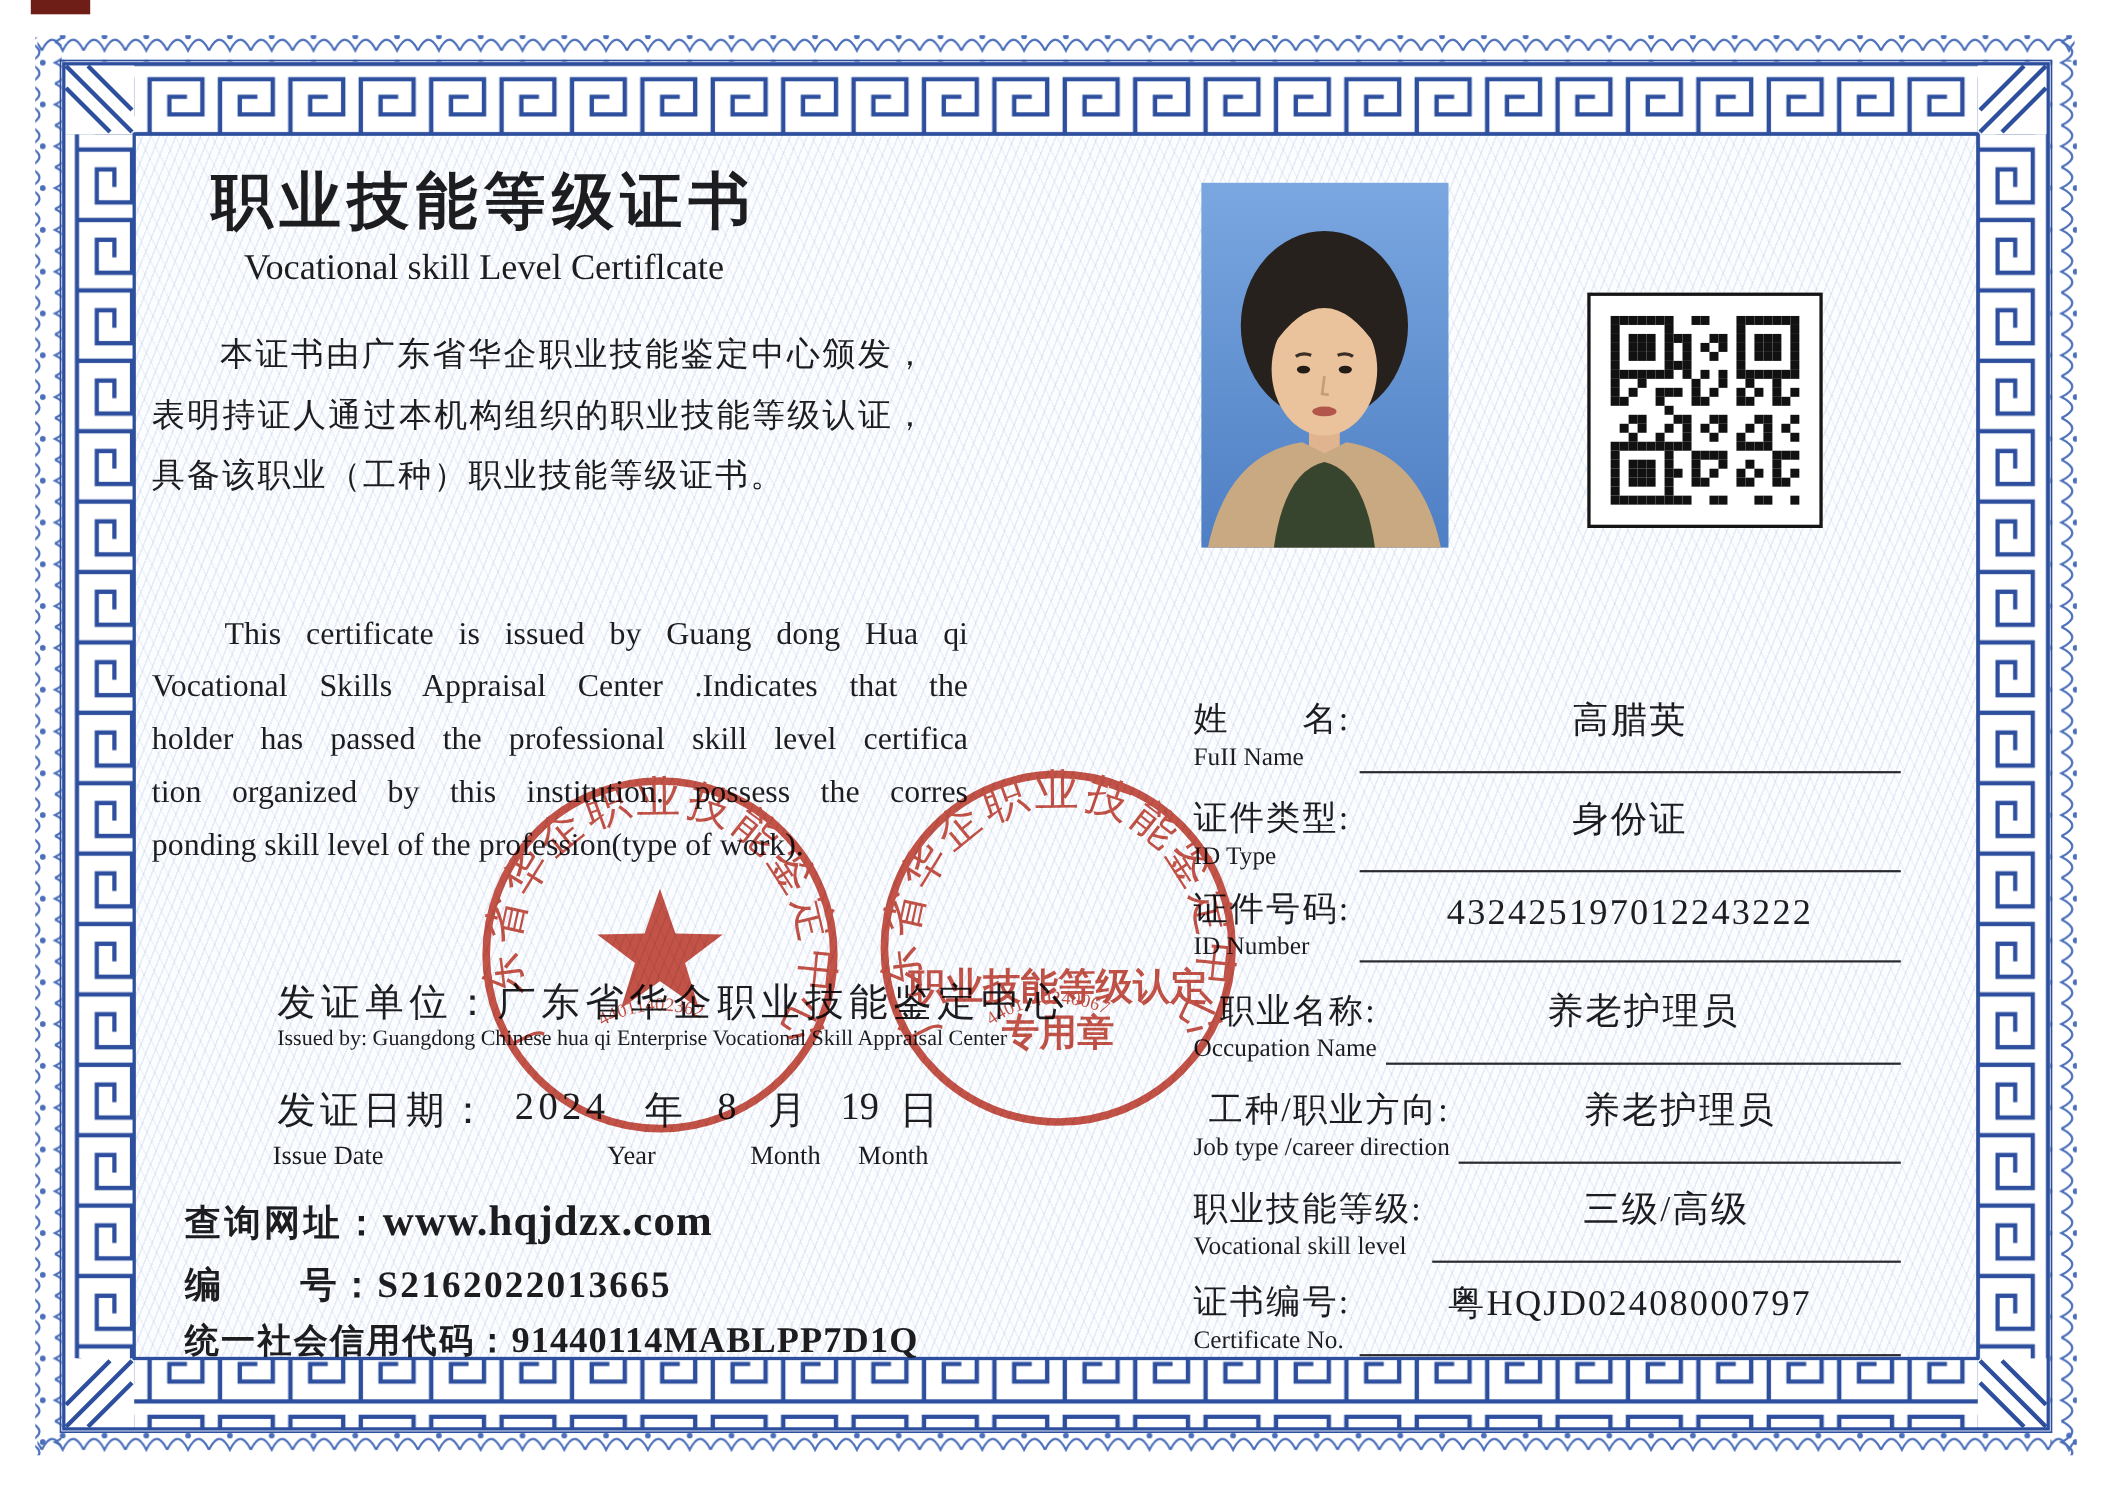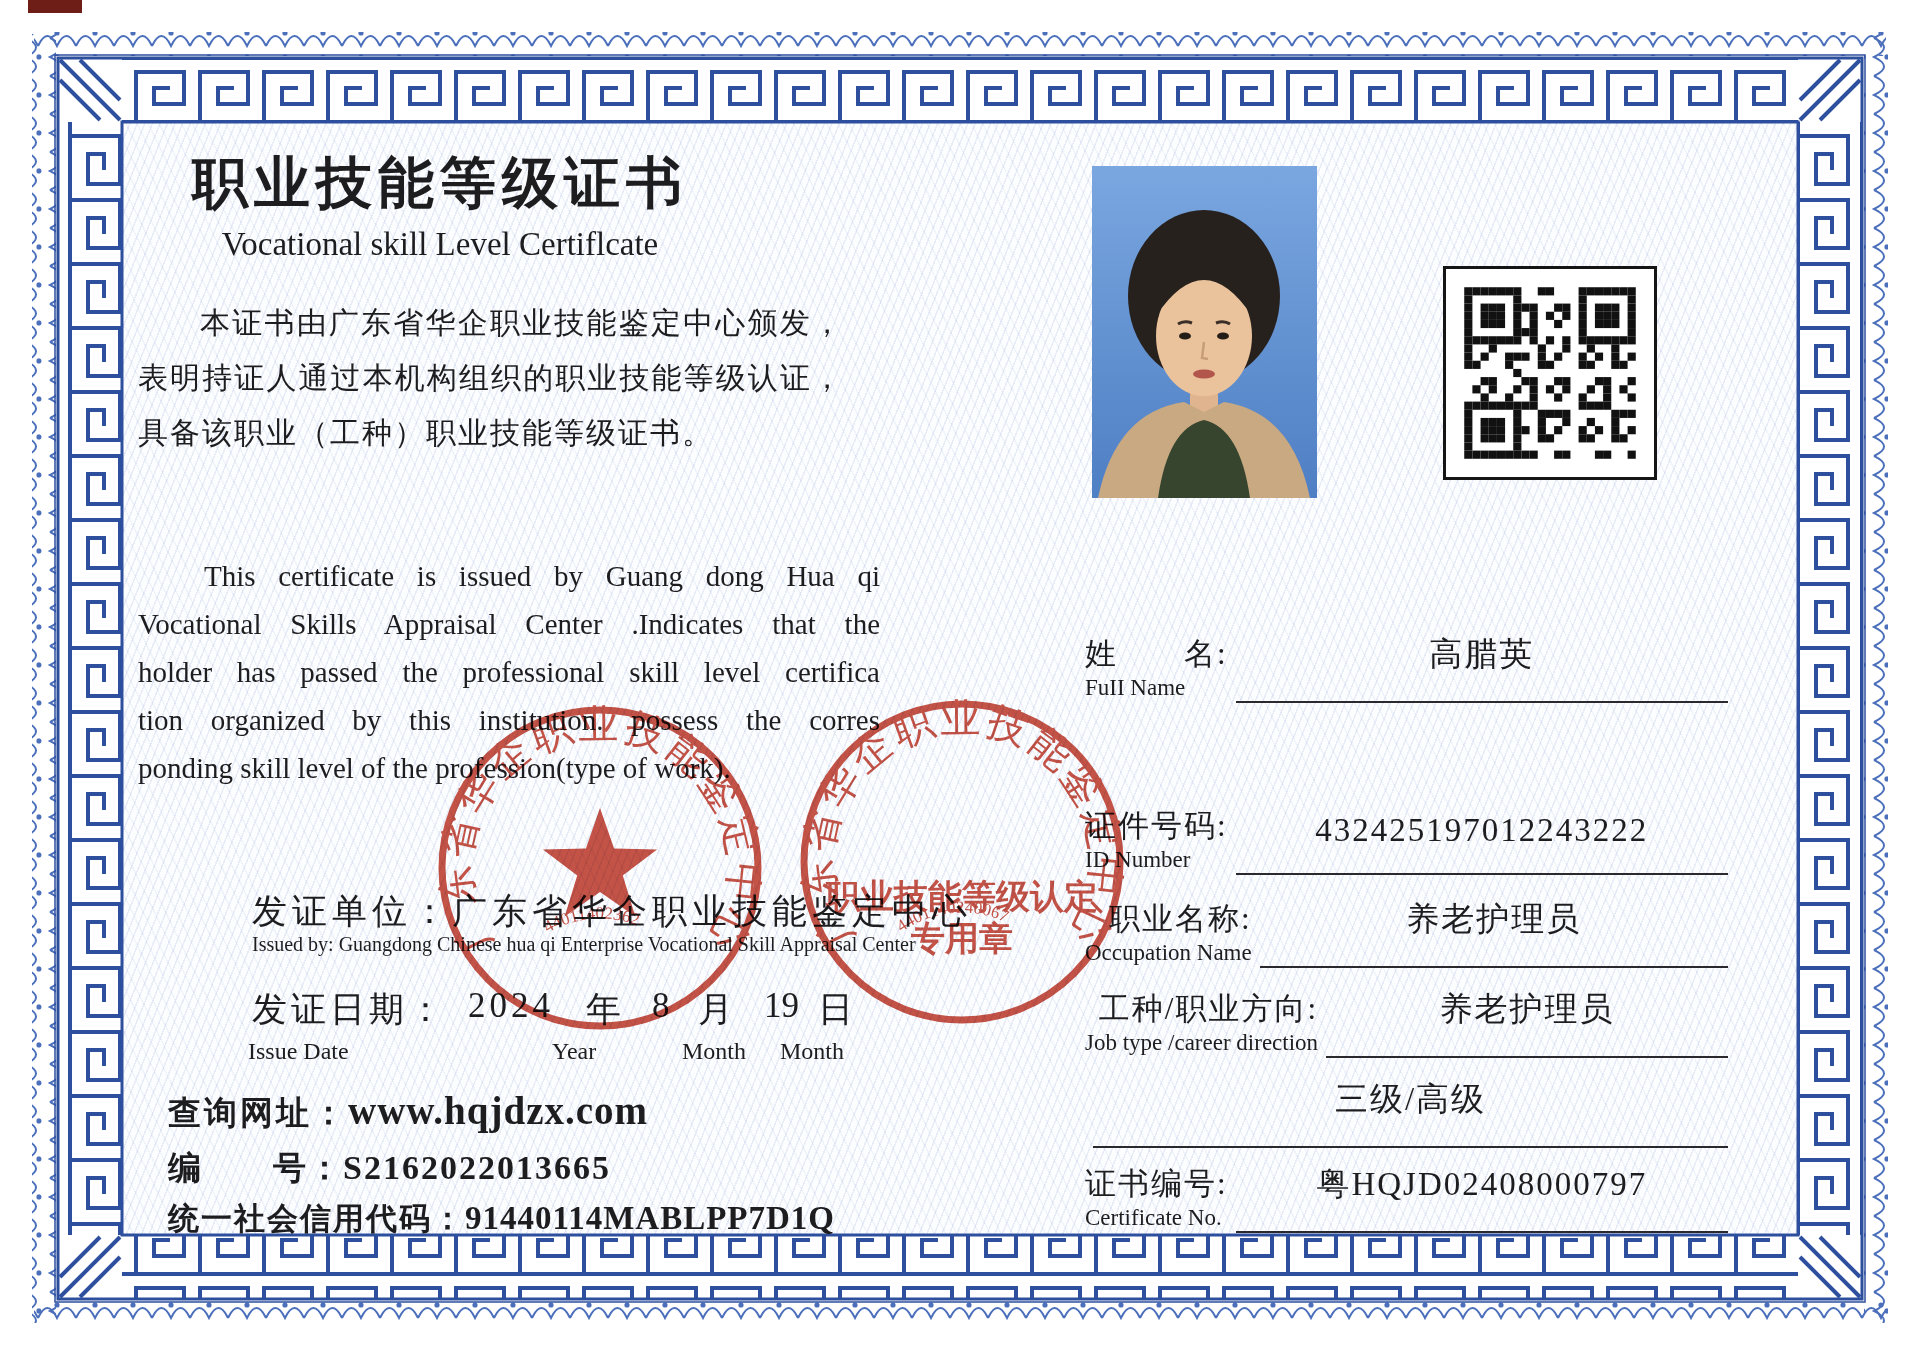--- a/index.html
+++ b/index.html
@@ -410,20 +410,27 @@
     </svg>
   </div>
 
   <div class="field" style="top:632px">
     <div class="flabel">
       <div class="flabel-cn">姓　　名:</div>
       <div class="flabel-en">FuII Name</div>
     </div>
     <div class="fline"><span class="fvalue">高腊英</span></div>
   </div>
+  <div class="field" style="top:722px">
+    <div class="flabel">
+      <div class="flabel-cn">证件类型:</div>
+      <div class="flabel-en">ID Type</div>
+    </div>
+    <div class="fline"><span class="fvalue">身份证</span></div>
+  </div>
   <div class="field" style="top:807px">
     <div class="flabel">
       <div class="flabel-cn">证件号码:</div>
       <div class="flabel-en">ID Number</div>
     </div>
     <div class="fline"><span class="fvalue">432425197012243222</span></div>
   </div>
   <div class="field" style="top:897px">
     <div class="flabel">
       <div class="flabel-cn">职业名称:</div>
@@ -432,20 +439,24 @@
     <div class="fline"><span class="fvalue">养老护理员</span></div>
   </div>
   <div class="field" style="top:987px">
     <div class="flabel">
       <div class="flabel-cn">工种/职业方向:</div>
       <div class="flabel-en">Job type /career direction</div>
     </div>
     <div class="fline"><span class="fvalue">养老护理员</span></div>
   </div>
   <div class="field" style="top:1077px">
+    <div class="flabel">
+      <div class="flabel-cn">职业技能等级:</div>
+      <div class="flabel-en">Vocational skill level</div>
+    </div>
     <div class="fline"><span class="fvalue">三级/高级</span></div>
   </div>
   <div class="field" style="top:1162px">
     <div class="flabel">
       <div class="flabel-cn">证书编号:</div>
       <div class="flabel-en">Certificate No.</div>
     </div>
     <div class="fline"><span class="fvalue">粤HQJD02408000797</span></div>
   </div>
 </div>

